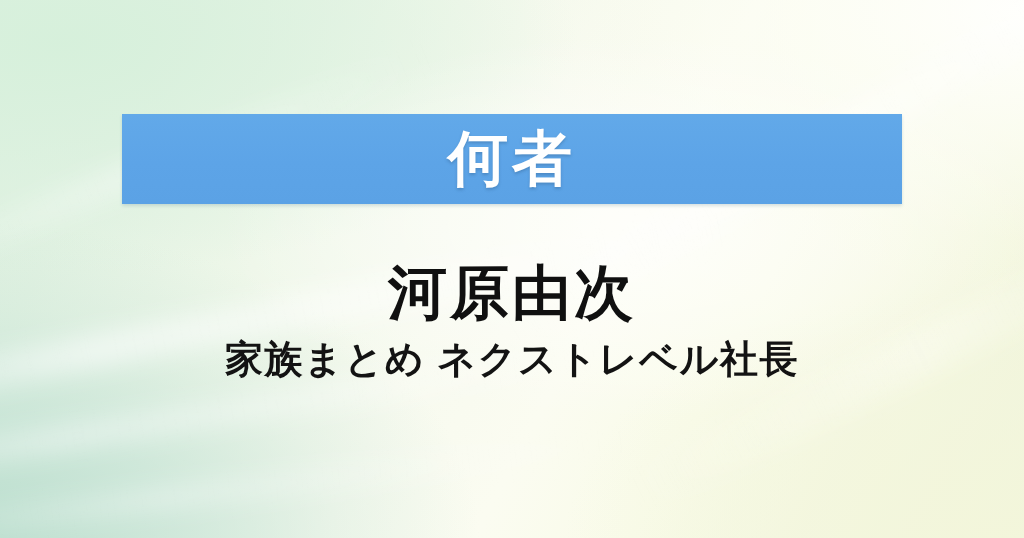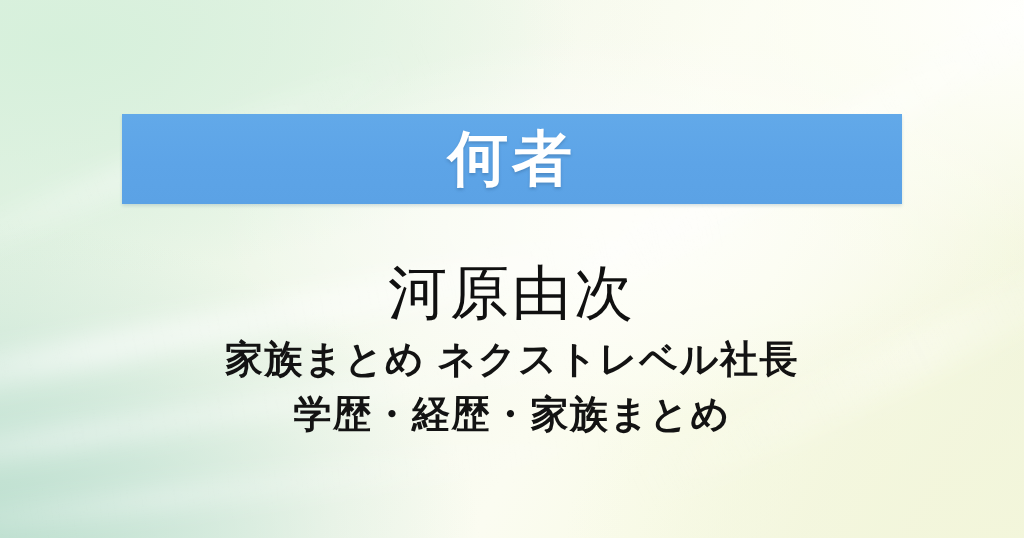--- a/index.html
+++ b/index.html
@@ -168,21 +168,21 @@
   .text-block {
     position: absolute;
     left: 0;
     top: 262px;
     width: 1024px;
     text-align: center;
   }
   .person-name {
     color: #101010;
     font-size: 59px;
-    font-weight: 400;
+    font-weight: 700;
     letter-spacing: 3px;
     line-height: 1.08;
     margin: 0 0 6px 0;
     white-space: nowrap;
   }
   .subtitle-line {
     color: #131313;
     font-size: 38px;
     font-weight: 700;
     letter-spacing: 1.5px;
@@ -210,16 +210,15 @@
   <div class="streak streak-2"></div>
   <div class="streak streak-3"></div>
 
   <div class="banner">
     <span class="banner-title">何者</span>
   </div>
 
   <div class="text-block">
     <h1 class="person-name">河原由次</h1>
     <p class="subtitle-line">家族まとめ ネクストレベル社長</p>
-    <p class="subtitle-line">学歴・経歴・家族まとめ</p>
   </div>
 
 </div>
 
 </body></html>

